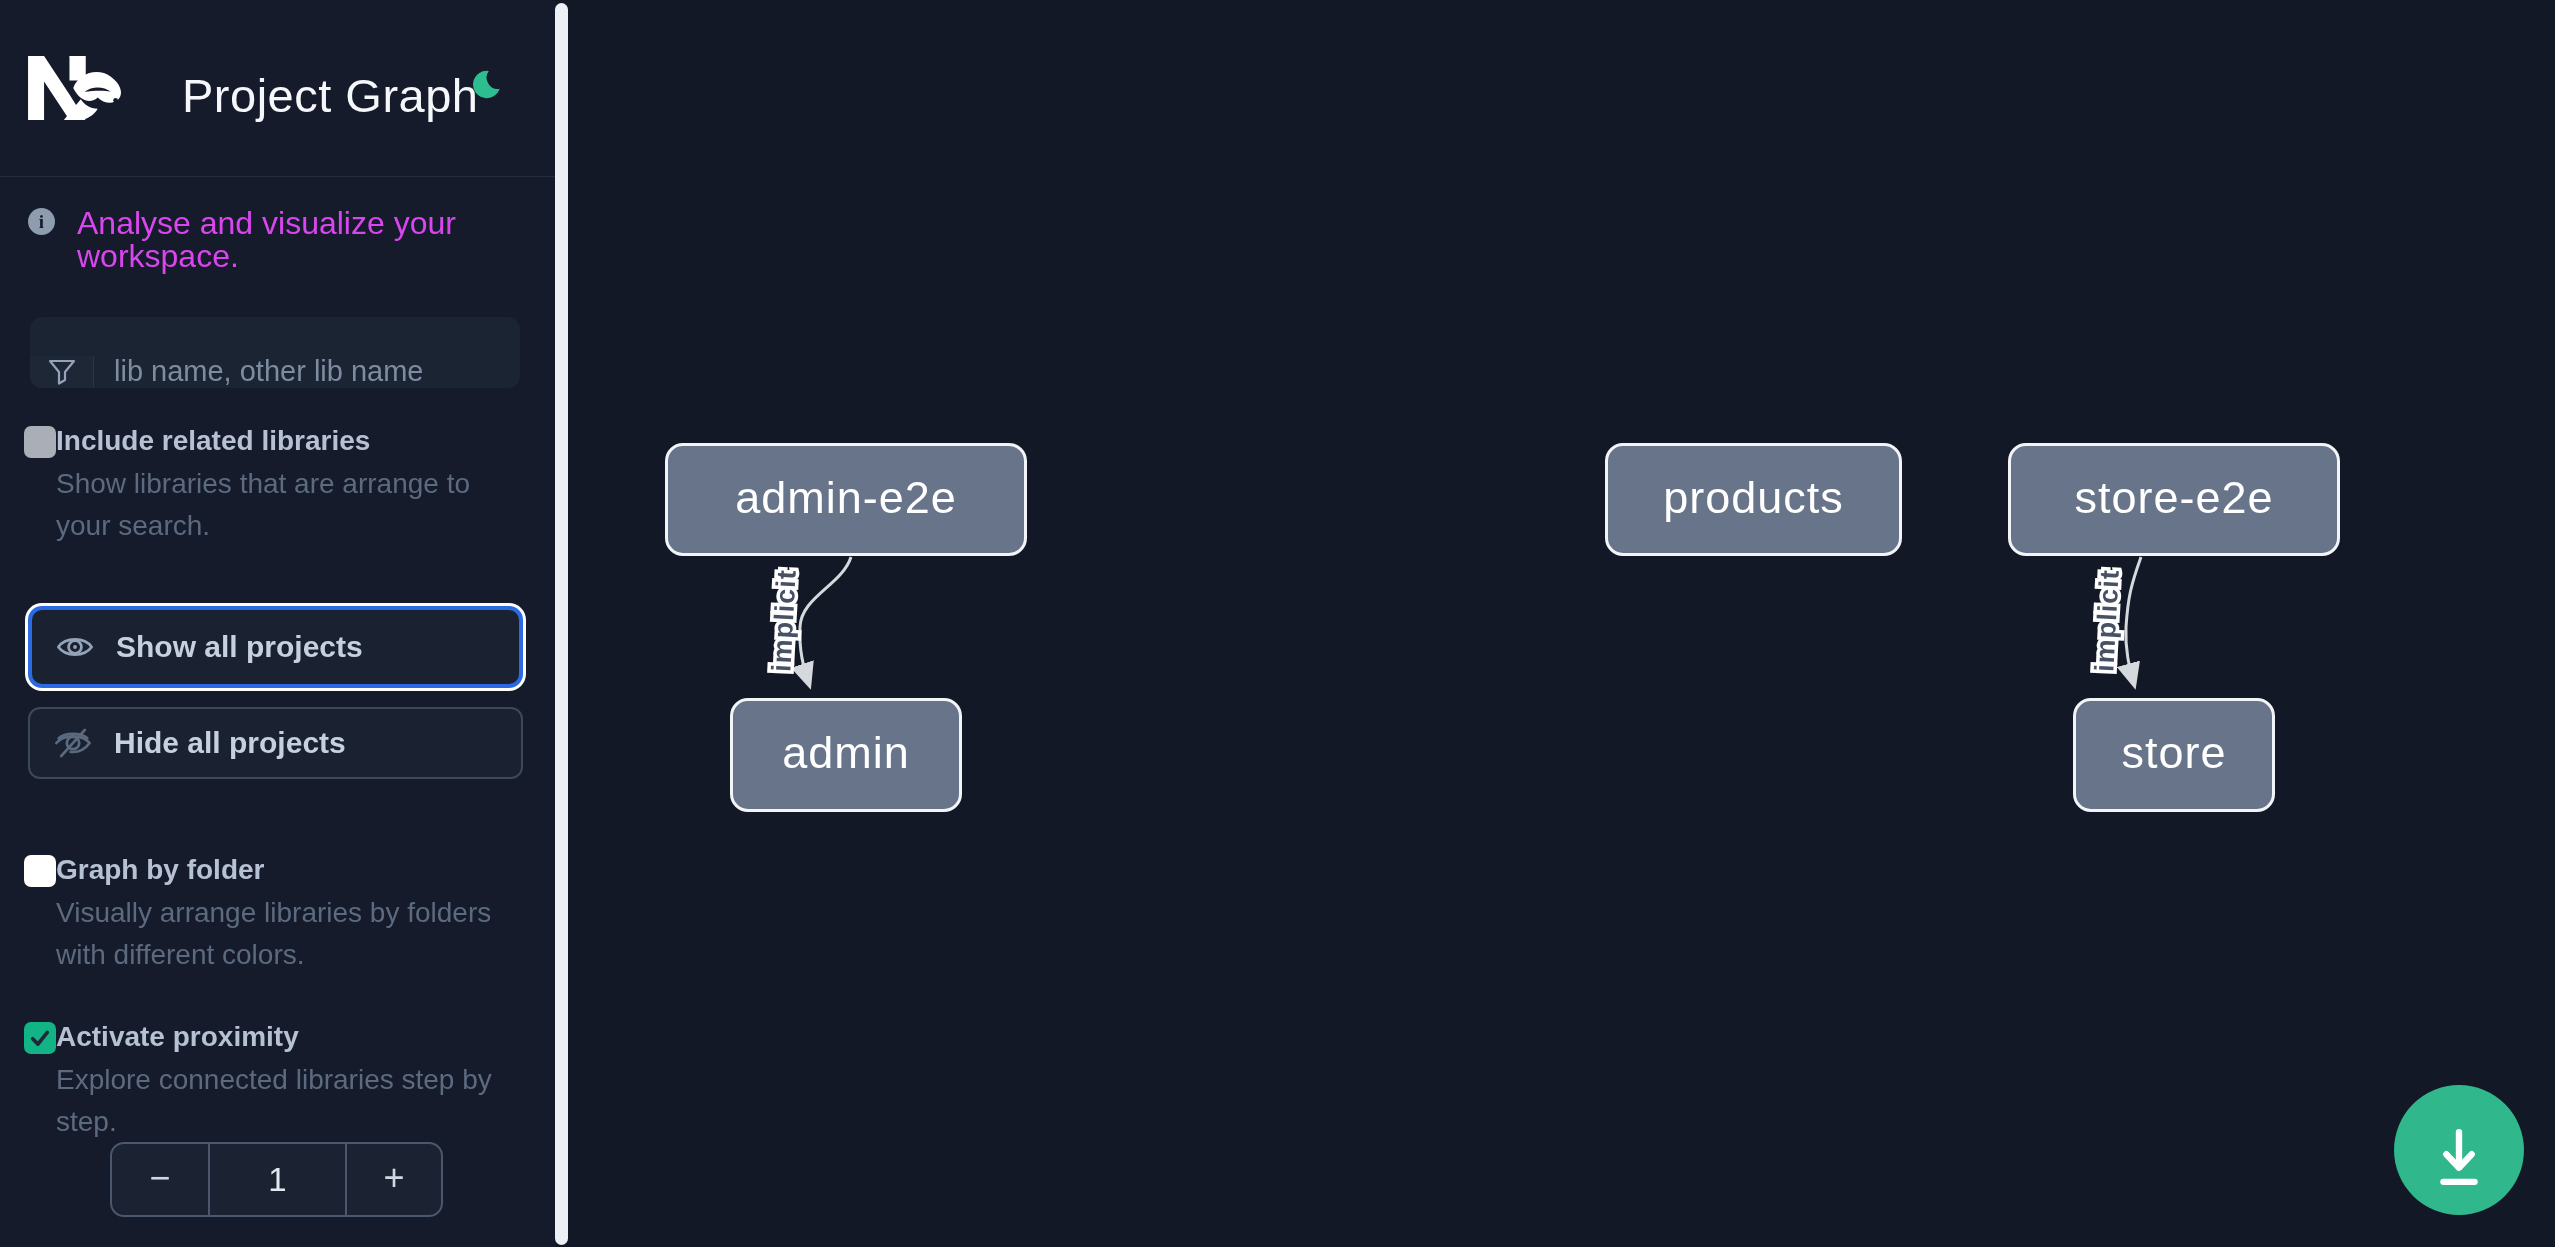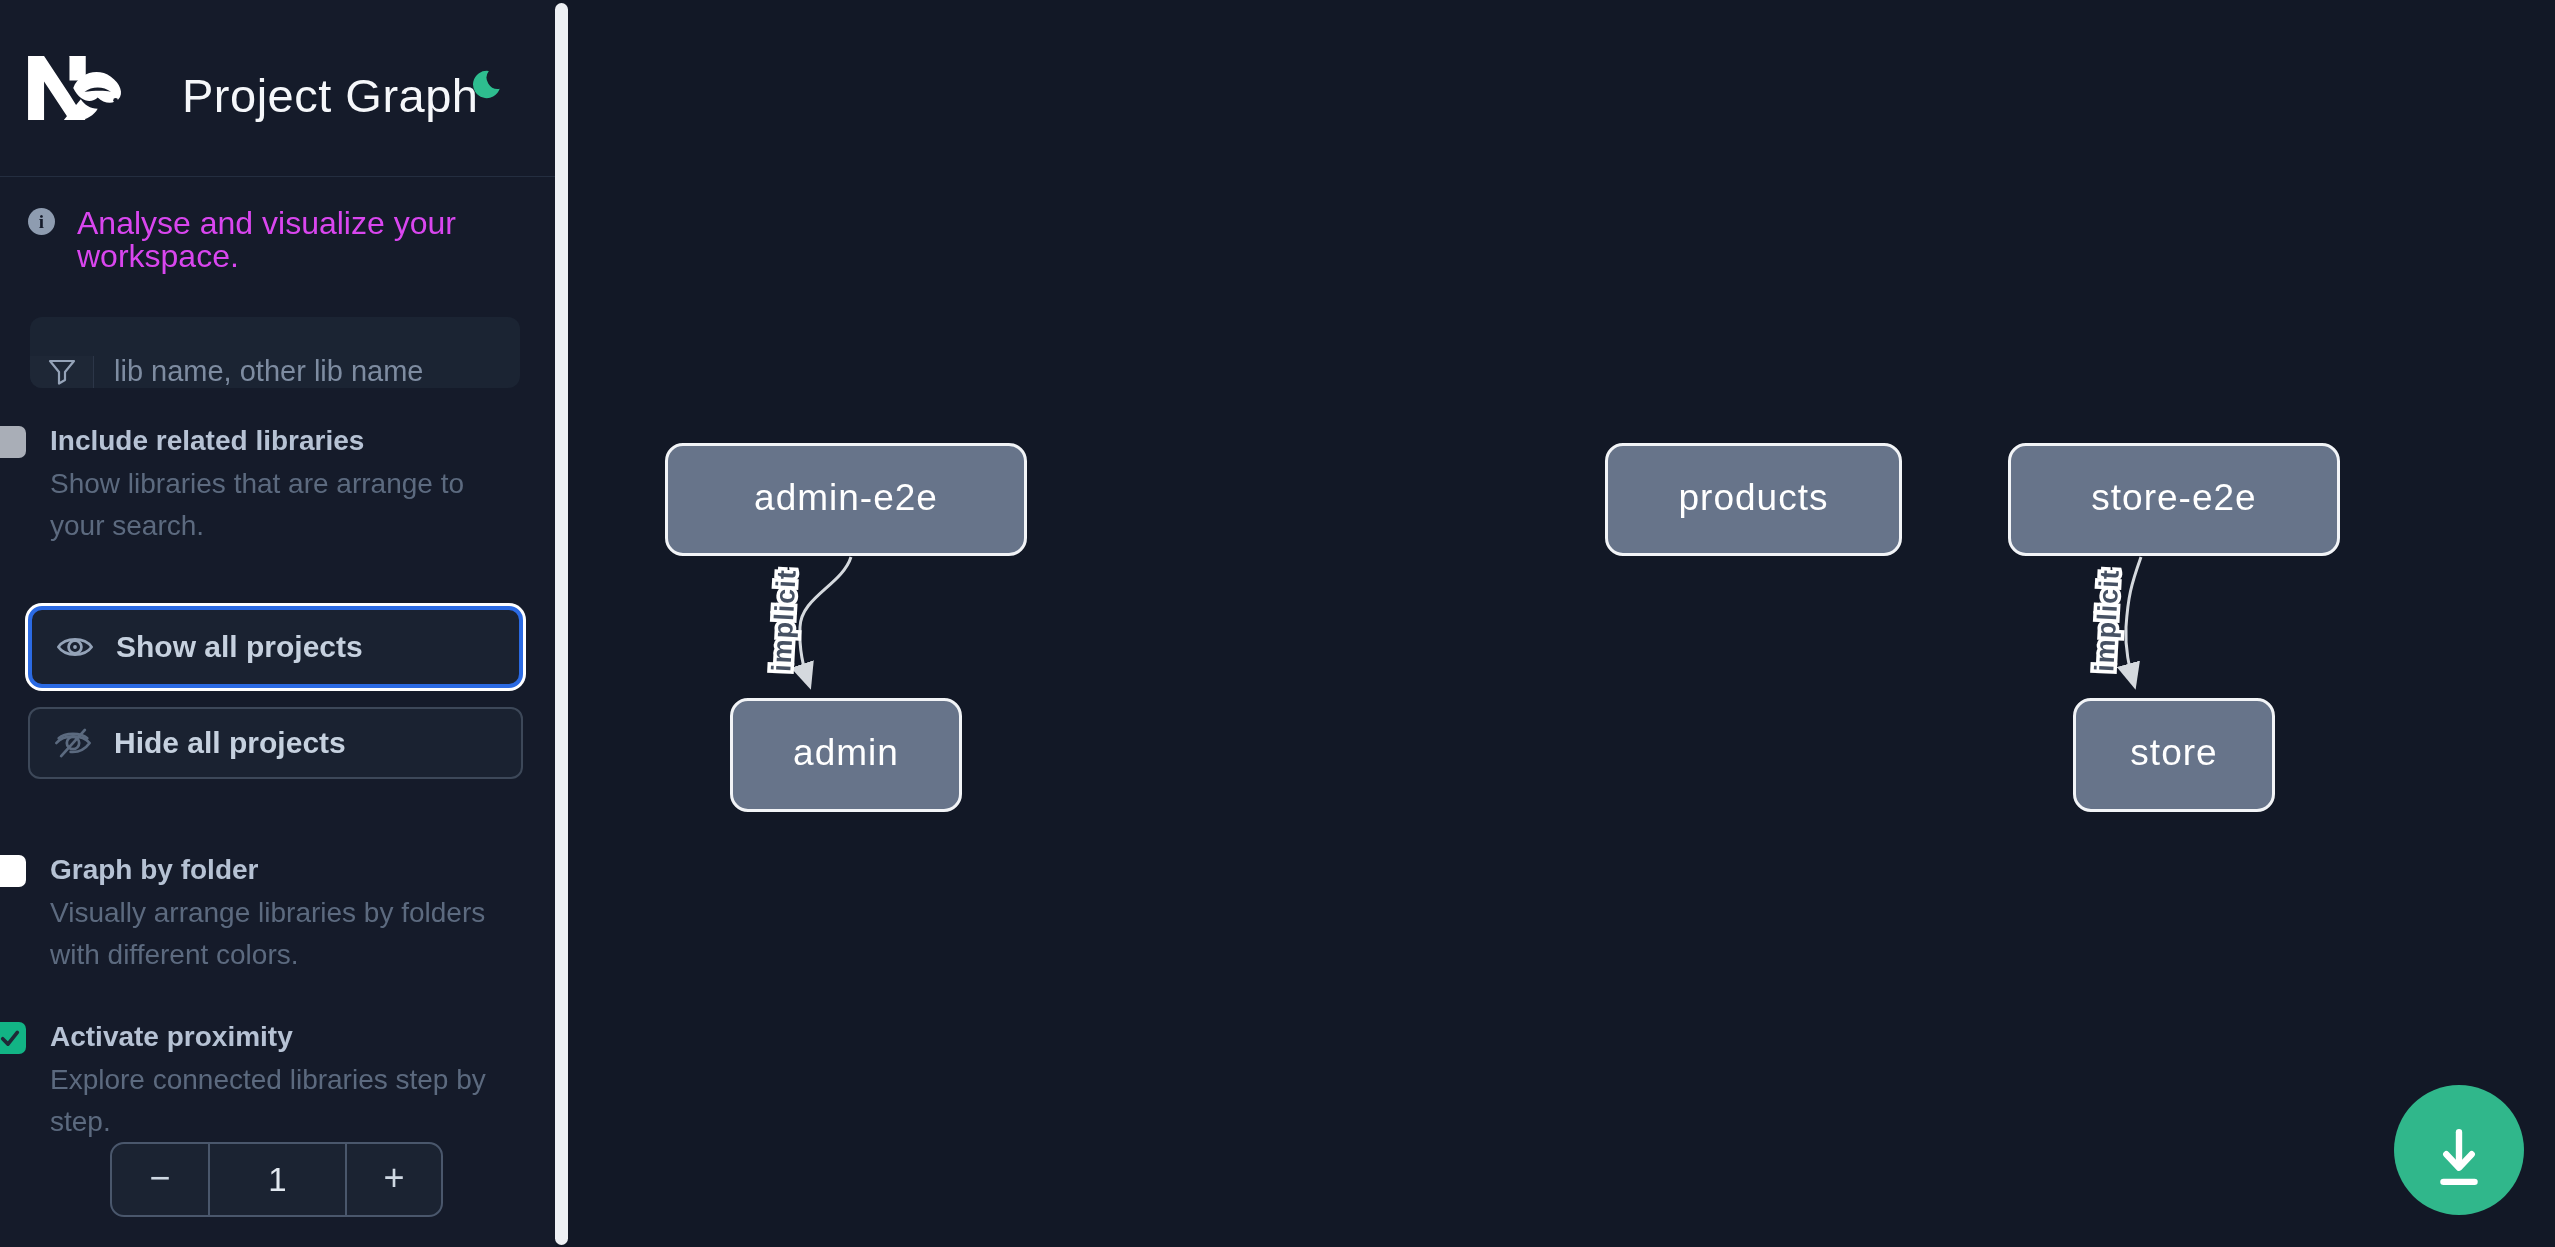--- a/index.html
+++ b/index.html
@@ -14,21 +14,21 @@
   
   .canvas { position:absolute; inset:0; background:#121826; }
 
   .node {
     position:absolute;
     display:flex; align-items:center; justify-content:center;
     background:#67748a;
     border:3px solid #f2f4f7;
     border-radius:18px;
     color:#ffffff;
-    font-size:37px;
+    font-size:45px;
     letter-spacing:1px;
     cursor:pointer;
     padding-bottom:4px;
   }
   .n-admin-e2e { left:665px;  top:443px; width:362px; height:113px; }
   .n-common-ui { left:1124px; top:443px; width:375px; height:113px; }
   .n-products  { left:1605px; top:443px; width:297px; height:113px; }
   .n-store-e2e { left:2008px; top:443px; width:332px; height:113px; }
   .n-admin     { left:730px;  top:698px; width:232px; height:114px; }
   .n-store     { left:2073px; top:698px; width:202px; height:114px; }
@@ -101,21 +101,21 @@
     border-right:1px solid #2c3648;
   }
   .search-input {
     flex:1; background:transparent; border:none; outline:none;
     padding:0 20px;
     font-family:"Liberation Sans", sans-serif;
     font-size:29px; color:#cbd5e1;
   }
   .search-input::placeholder { color:#7e8ca1; opacity:1; }
 
-  .opt { position:absolute; left:12px; display:flex; gap:24px; align-items:flex-start; width:500px;justify-content:flex-end; }
+  .opt { position:absolute; left:24px; display:flex; align-items:flex-start; width:500px; }
   .opt-1 { top:424px; }
   .opt-2 { top:853px; }
   .opt-3 { top:1020px; }
   .checkbox {
     flex:0 0 auto; width:32px; height:32px; border-radius:7px; margin-top:2px;
     cursor:pointer; display:flex; align-items:center; justify-content:center;
   }
   .cb-disabled { background:#a9aeb7; }
   .cb-unchecked { background:#ffffff; }
   .cb-checked { background:#12b485; }

